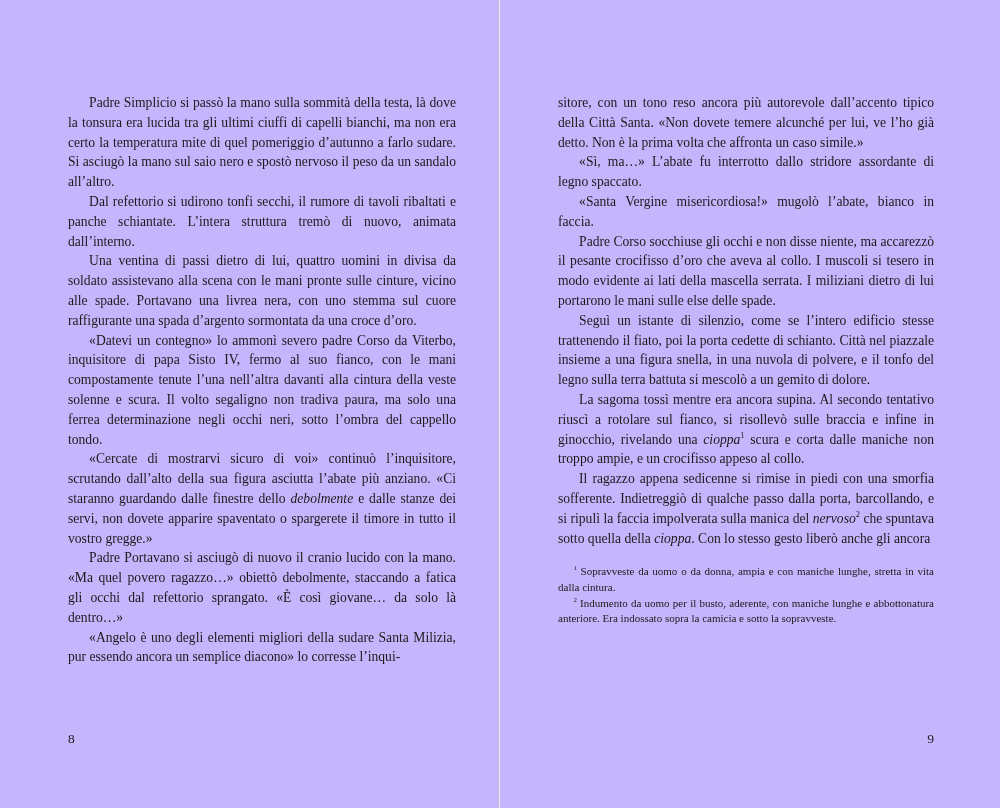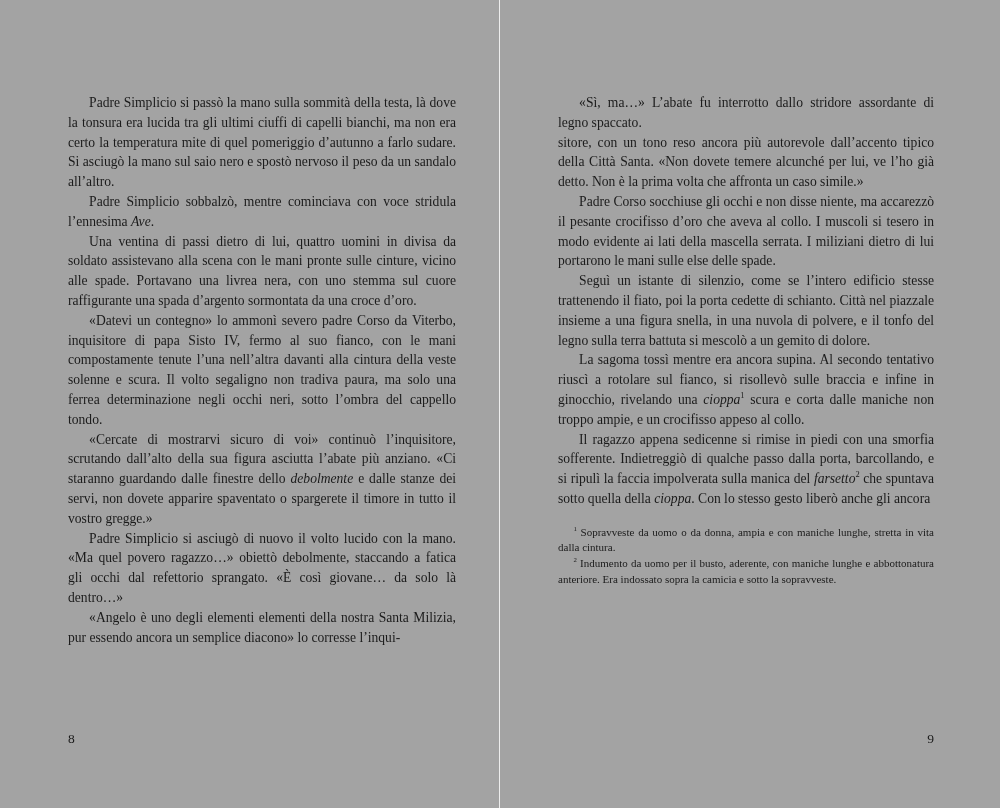--- a/index.html
+++ b/index.html
@@ -4,21 +4,21 @@
 <style>
   html, body {
     margin: 0;
     padding: 0;
     background: #ffffff;
   }
   .spread {
     position: relative;
     width: 1000px;
     height: 808px;
-    background: #a3a3a3;
+    background: #c4b5fd;
     font-family: "Liberation Serif", "DejaVu Serif", serif;
     color: #1b1b1b;
     overflow: hidden;
   }
   .page {
     position: absolute;
     top: 0;
     height: 808px;
     width: 500px;
     overflow: hidden;
@@ -76,43 +76,44 @@
 </style>
 </head>
 <body>
 
 <div class="spread">
 
   <section class="page page-left">
     <div class="text-block">
       <div class="paragraphs">
           <p class="para"><span>Padre Simplicio si passò la mano sulla sommità della testa, là dove la tonsura era lucida tra gli ultimi ciuffi di capelli bianchi, ma non era certo la temperatura mite di quel pomeriggio d’autunno a farlo sudare. Si asciugò la mano sul saio nero e spostò nervoso il peso da un sandalo all’altro.</span></p>
-          <p class="para"><span>Padre Simplicio sobbalzò, mentre cominciava con voce stridula l’ennesima </span><em>Ave</em><span>.</span></p>
+          <p class="para"><span>Dal refettorio si udirono tonfi secchi, il rumore di tavoli ribaltati e panche schiantate. L’intera struttura tremò di nuovo, animata dall’interno.</span></p>
           <p class="para"><span>Una ventina di passi dietro di lui, quattro uomini in divisa da soldato assistevano alla scena con le mani pronte sulle cinture, vicino alle spade. Portavano una livrea nera, con uno stemma sul cuore raffigurante una spada d’argento sormontata da una croce d’oro.</span></p>
           <p class="para"><span>«Datevi un contegno» lo ammonì severo padre Corso da Viterbo, inquisitore di papa Sisto IV, fermo al suo fianco, con le mani compostamente tenute l’una nell’altra davanti alla cintura della veste solenne e scura. Il volto segaligno non tradiva paura, ma solo una ferrea determinazione negli occhi neri, sotto l’ombra del cappello tondo.</span></p>
           <p class="para"><span>«Cercate di mostrarvi sicuro di voi» continuò l’inquisitore, scrutando dall’alto della sua figura asciutta l’abate più anziano. «Ci staranno guardando dalle finestre dello </span><em>debolmente</em><span> e dalle stanze dei servi, non dovete apparire spaventato o spargerete il timore in tutto il vostro gregge.»</span></p>
-          <p class="para"><span>Padre Simplicio si asciugò di nuovo il volto lucido con la mano. «Ma quel povero ragazzo…» obiettò debolmente, staccando a fatica gli occhi dal refettorio sprangato. «È così giovane… da solo là dentro…»</span></p>
-          <p class="para"><span>«Angelo è uno degli elementi elementi della nostra Santa Milizia, pur essendo ancora un semplice diacono» lo corresse l’inqui-</span></p>
+          <p class="para"><span>Padre Portavano si asciugò di nuovo il cranio lucido con la mano. «Ma quel povero ragazzo…» obiettò debolmente, staccando a fatica gli occhi dal refettorio sprangato. «È così giovane… da solo là dentro…»</span></p>
+          <p class="para"><span>«Angelo è uno degli elementi migliori della sudare Santa Milizia, pur essendo ancora un semplice diacono» lo corresse l’inqui-</span></p>
         </div>
       <div class="footnotes"></div>
     </div>
     <div class="page-number pn-left">8</div>
   </section>
 
   <div class="gutter"></div>
 
   <section class="page page-right">
     <div class="text-block">
       <div class="paragraphs">
+          <p class="para no-indent"><span>sitore, con un tono reso ancora più autorevole dall’accento tipico della Città Santa. «Non dovete temere alcunché per lui, ve l’ho già detto. Non è la prima volta che affronta un caso simile.»</span></p>
           <p class="para"><span>«Sì, ma…» L’abate fu interrotto dallo stridore assordante di legno spaccato.</span></p>
-          <p class="para no-indent"><span>sitore, con un tono reso ancora più autorevole dall’accento tipico della Città Santa. «Non dovete temere alcunché per lui, ve l’ho già detto. Non è la prima volta che affronta un caso simile.»</span></p>
+          <p class="para"><span>«Santa Vergine misericordiosa!» mugolò l’abate, bianco in faccia.</span></p>
           <p class="para"><span>Padre Corso socchiuse gli occhi e non disse niente, ma accarezzò il pesante crocifisso d’oro che aveva al collo. I muscoli si tesero in modo evidente ai lati della mascella serrata. I miliziani dietro di lui portarono le mani sulle else delle spade.</span></p>
           <p class="para"><span>Seguì un istante di silenzio, come se l’intero edificio stesse trattenendo il fiato, poi la porta cedette di schianto. Città nel piazzale insieme a una figura snella, in una nuvola di polvere, e il tonfo del legno sulla terra battuta si mescolò a un gemito di dolore.</span></p>
           <p class="para"><span>La sagoma tossì mentre era ancora supina. Al secondo tentativo riuscì a rotolare sul fianco, si risollevò sulle braccia e infine in ginocchio, rivelando una </span><em>cioppa</em><sup>1</sup><span> scura e corta dalle maniche non troppo ampie, e un crocifisso appeso al collo.</span></p>
-          <p class="para"><span>Il ragazzo appena sedicenne si rimise in piedi con una smorfia sofferente. Indietreggiò di qualche passo dalla porta, barcollando, e si ripulì la faccia impolverata sulla manica del </span><em>farsetto</em><sup>2</sup><span> che spuntava sotto quella della </span><em>cioppa</em><span>. Con lo stesso gesto liberò anche gli ancora</span></p>
+          <p class="para"><span>Il ragazzo appena sedicenne si rimise in piedi con una smorfia sofferente. Indietreggiò di qualche passo dalla porta, barcollando, e si ripulì la faccia impolverata sulla manica del </span><em>nervoso</em><sup>2</sup><span> che spuntava sotto quella della </span><em>cioppa</em><span>. Con lo stesso gesto liberò anche gli ancora</span></p>
         </div>
       <div class="footnotes">
           <p class="footnote"><sup>1</sup> Sopravveste da uomo o da donna, ampia e con maniche lunghe, stretta in vita dalla cintura.</p>
           <p class="footnote"><sup>2</sup> Indumento da uomo per il busto, aderente, con maniche lunghe e abbottonatura anteriore. Era indossato sopra la camicia e sotto la sopravveste.</p>
         </div>
     </div>
     <div class="page-number pn-right">9</div>
   </section>
 
 </div>

